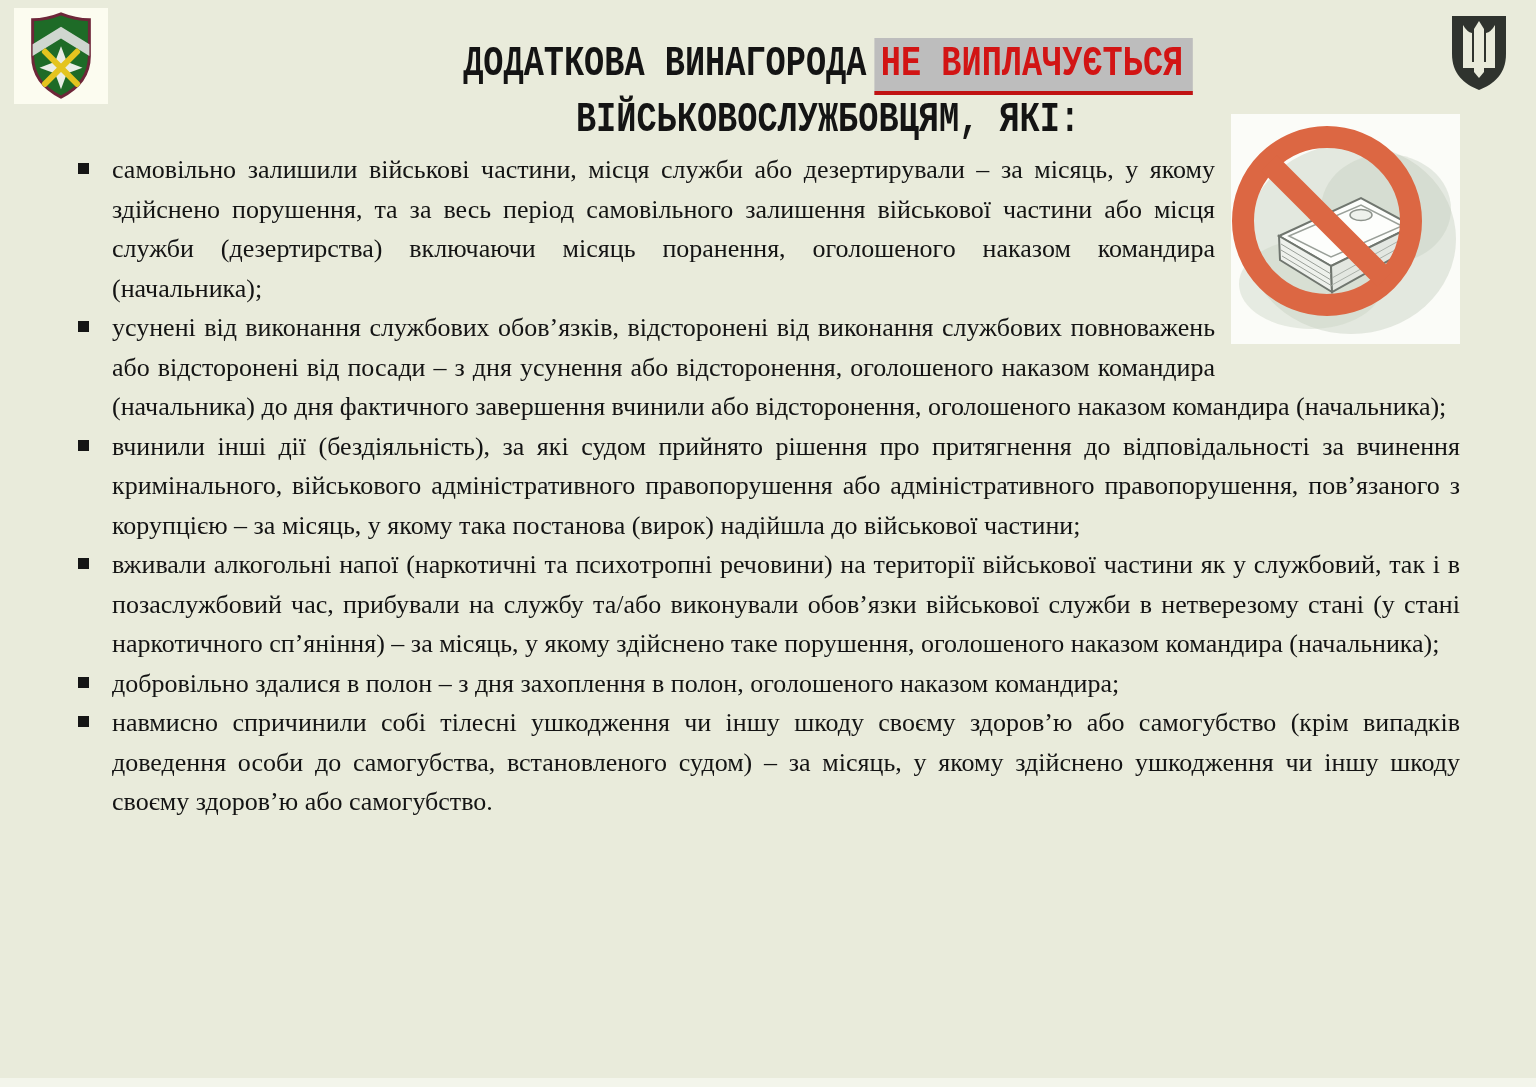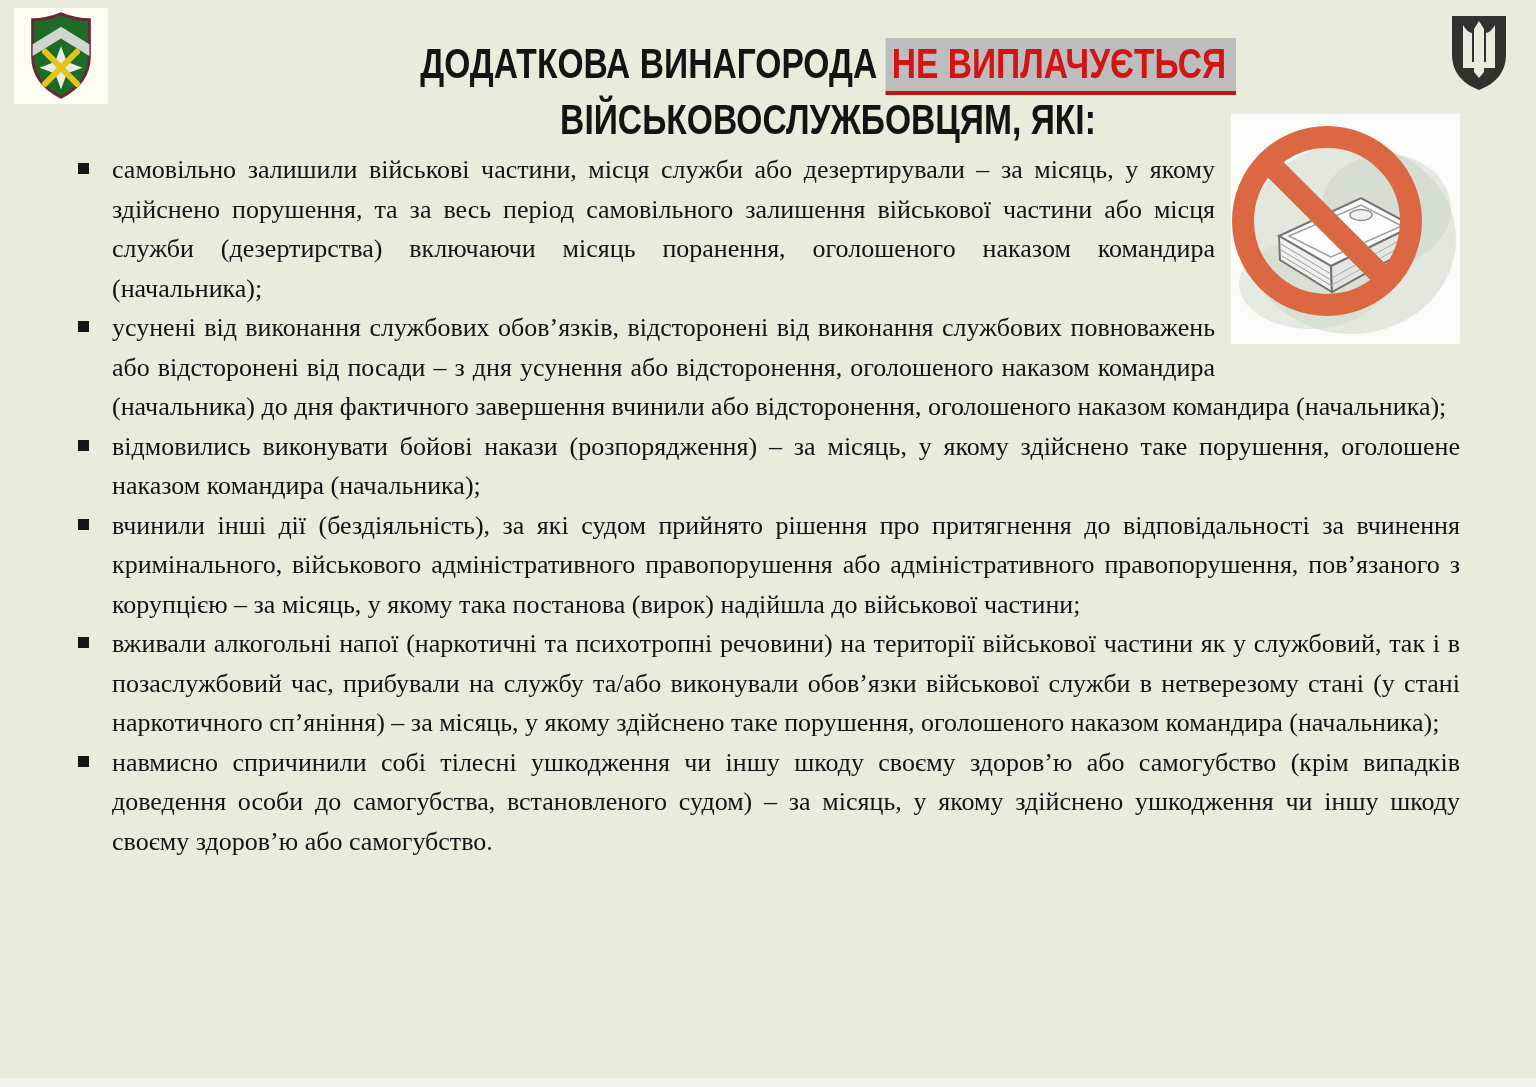--- a/index.html
+++ b/index.html
@@ -20,21 +20,21 @@
   }
   .emblem-left-panel svg{width:70px;height:90px;}
   .emblem-right{
     position:absolute;right:26px;top:12px;width:62px;height:82px;
   }
   
   .title{
     position:absolute;top:38px;left:0;right:0;
     padding-left:72px;
     text-align:center;
-    font-family:Liberation Sans, sans-serif;
+    font-family:Liberation Mono, monospace;
     font-weight:bold;
     margin-left:48px;
   }
   .t-line{
     font-size:42px;line-height:50px;
     transform:scaleX(0.8);
     transform-origin:50% 50%;
     white-space:nowrap;
   }
   .t-red{
@@ -127,32 +127,29 @@
     <div class="bullet">
       <span class="marker"></span>
       <span>самовільно залишили військові частини, місця служби або дезертирували – за місяць, у якому здійснено порушення, та за весь  період самовільного залишення військової частини або місця служби (дезертирства) включаючи місяць поранення, оголошеного  наказом командира (начальника);</span>
     </div>
     <div class="bullet">
       <span class="marker"></span>
       <span>усунені від виконання службових обов’язків, відсторонені від виконання службових повноважень або відсторонені від посади – з  дня усунення або відсторонення, оголошеного наказом командира (начальника) до дня фактичного завершення вчинили або  відсторонення, оголошеного наказом командира (начальника);</span>
     </div>
     <div class="bullet">
       <span class="marker"></span>
-      <span>відмовились виконувати бойові накази (розпорядження) – за місяць, у якому здійснено таке порушення, оголошене наказом  командира (начальника);</span>
-    </div>
-    <div class="bullet">
-      <span class="marker"></span>
       <span>вчинили інші дії (бездіяльність), за які судом прийнято рішення про притягнення до відповідальності за вчинення кримінального,  військового адміністративного правопорушення або адміністративного правопорушення, пов’язаного з корупцією – за місяць, у  якому така постанова (вирок) надійшла до військової частини;</span>
     </div>
     <div class="bullet">
       <span class="marker"></span>
       <span>вживали алкогольні напої (наркотичні та психотропні речовини) на території військової частини як у службовий, так і в  позаслужбовий час, прибували на службу та/або виконували обов’язки військової служби в нетверезому стані (у стані  наркотичного сп’яніння) – за місяць, у якому здійснено таке порушення, оголошеного наказом командира (начальника);</span>
     </div>
     <div class="bullet">
       <span class="marker"></span>
+      <span>добровільно здалися в полон – з дня захоплення в полон, оголошеного наказом командира;</span>
     </div>
     <div class="bullet">
       <span class="marker"></span>
       <span>навмисно спричинили собі тілесні ушкодження чи іншу шкоду своєму здоров’ю або самогубство (крім випадків доведення особи  до самогубства, встановленого судом) – за місяць, у якому здійснено ушкодження чи іншу шкоду своєму здоров’ю або  самогубство.</span>
     </div>
   </div>
 
   <div class="bottom-strip"></div>
 </div>
 

